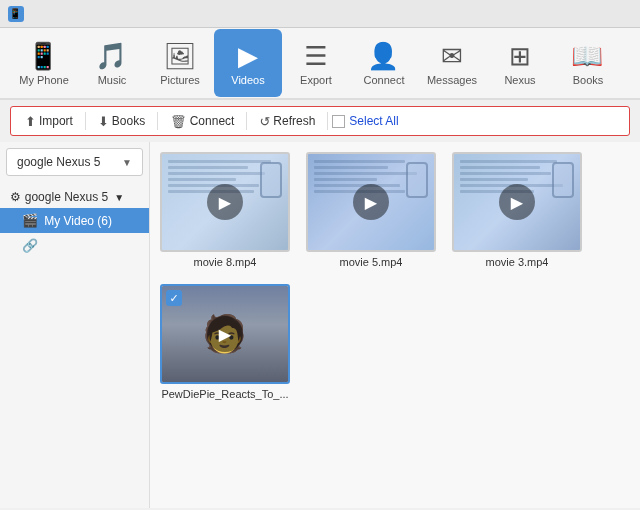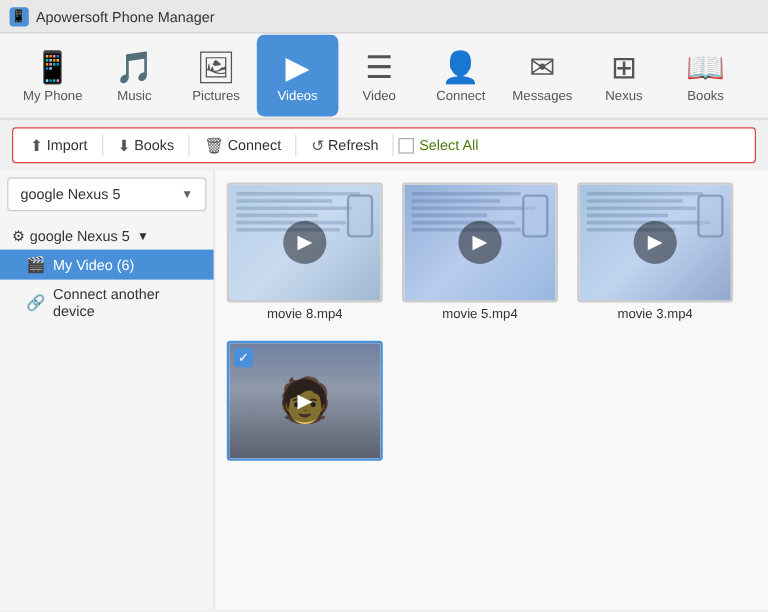--- a/index.html
+++ b/index.html
@@ -86,21 +86,21 @@
     .toolbar-icon { font-size: 13px; color: #555; }
 
     
     .main-layout {
       display: flex;
       height: calc(510px - 28px - 72px - 44px);
     }
 
     
     .sidebar {
-      width: 179px;
+      width: 150px;
       background: #f5f5f5;
       border-right: 1px solid #ddd;
       padding: 0;
     }
     .device-dropdown {
       display: flex;
       align-items: center;
       justify-content: space-between;
       padding: 6px 10px;
       background: #fff;
@@ -239,36 +239,35 @@
       background: linear-gradient(180deg, #7080a0 0%, #909aaa 40%, #5a6070 100%);
       display: flex; align-items: center; justify-content: center;
       font-size: 32px;
     }
 
     .select-all-label {
       display: flex;
       align-items: center;
       gap: 4px;
       font-size: 12px;
-      color: #4d7c0f;
+      color: #1d4ed8;
       cursor: pointer;
     }
     .select-all-checkbox {
       width: 13px; height: 13px;
       border: 1px solid #aaa;
       background: white;
       display: flex; align-items: center; justify-content: center;
     }
   </style>
 </head>
 <body>
 
 <div class="title-bar">
   <div class="title-bar-icon">📱</div>
-  <span class="title-bar-text">Apowersoft Phone Manager</span>
 </div>
 
 <div class="nav-bar">
   <div class="nav-item">
     <span class="nav-icon">📱</span>
     <span>My Phone</span>
   </div>
   <div class="nav-item">
     <span class="nav-icon">🎵</span>
     <span>Music</span>
@@ -276,21 +275,21 @@
   <div class="nav-item">
     <span class="nav-icon">🖼</span>
     <span>Pictures</span>
   </div>
   <div class="nav-item active">
     <span class="nav-icon">▶</span>
     <span>Videos</span>
   </div>
   <div class="nav-item">
     <span class="nav-icon">☰</span>
-    <span>Video</span>
+    <span>Export</span>
   </div>
   <div class="nav-item">
     <span class="nav-icon">👤</span>
     <span>Connect</span>
   </div>
   <div class="nav-item">
     <span class="nav-icon">✉</span>
     <span>Messages</span>
   </div>
   <div class="nav-item">
@@ -342,21 +341,20 @@
         <span>⚙</span>
         <span>google Nexus 5</span>
         <span style="font-size:10px;margin-left:2px;">▼</span>
       </div>
       <div class="sidebar-item active">
         <span class="sidebar-item-icon">🎬</span>
         <span>My Video (6)</span>
       </div>
       <div class="sidebar-item">
         <span class="sidebar-item-icon">🔗</span>
-        <span>Connect another device</span>
       </div>
     </div>
   </div>
 
   <div class="content-area">
     <div class="video-grid">
 
       <div class="video-item">
         <div class="video-thumb thumb-bg-1">
           <div class="thumb-lines">
@@ -406,17 +404,18 @@
       </div>
 
       <div class="video-item">
         <div class="video-thumb selected" style="border-color:#4a90d9;">
           <div class="thumb-face-area">
             <span style="font-size:36px;filter:grayscale(0.3);">🧑</span>
           </div>
           <div class="video-check">✓</div>
           <div class="video-play-btn">▶</div>
         </div>
+        <span class="video-name">PewDiePie_Reacts_To_...</span>
       </div>
 
     </div>
   </div>
 </div>
 
 </body></html>

